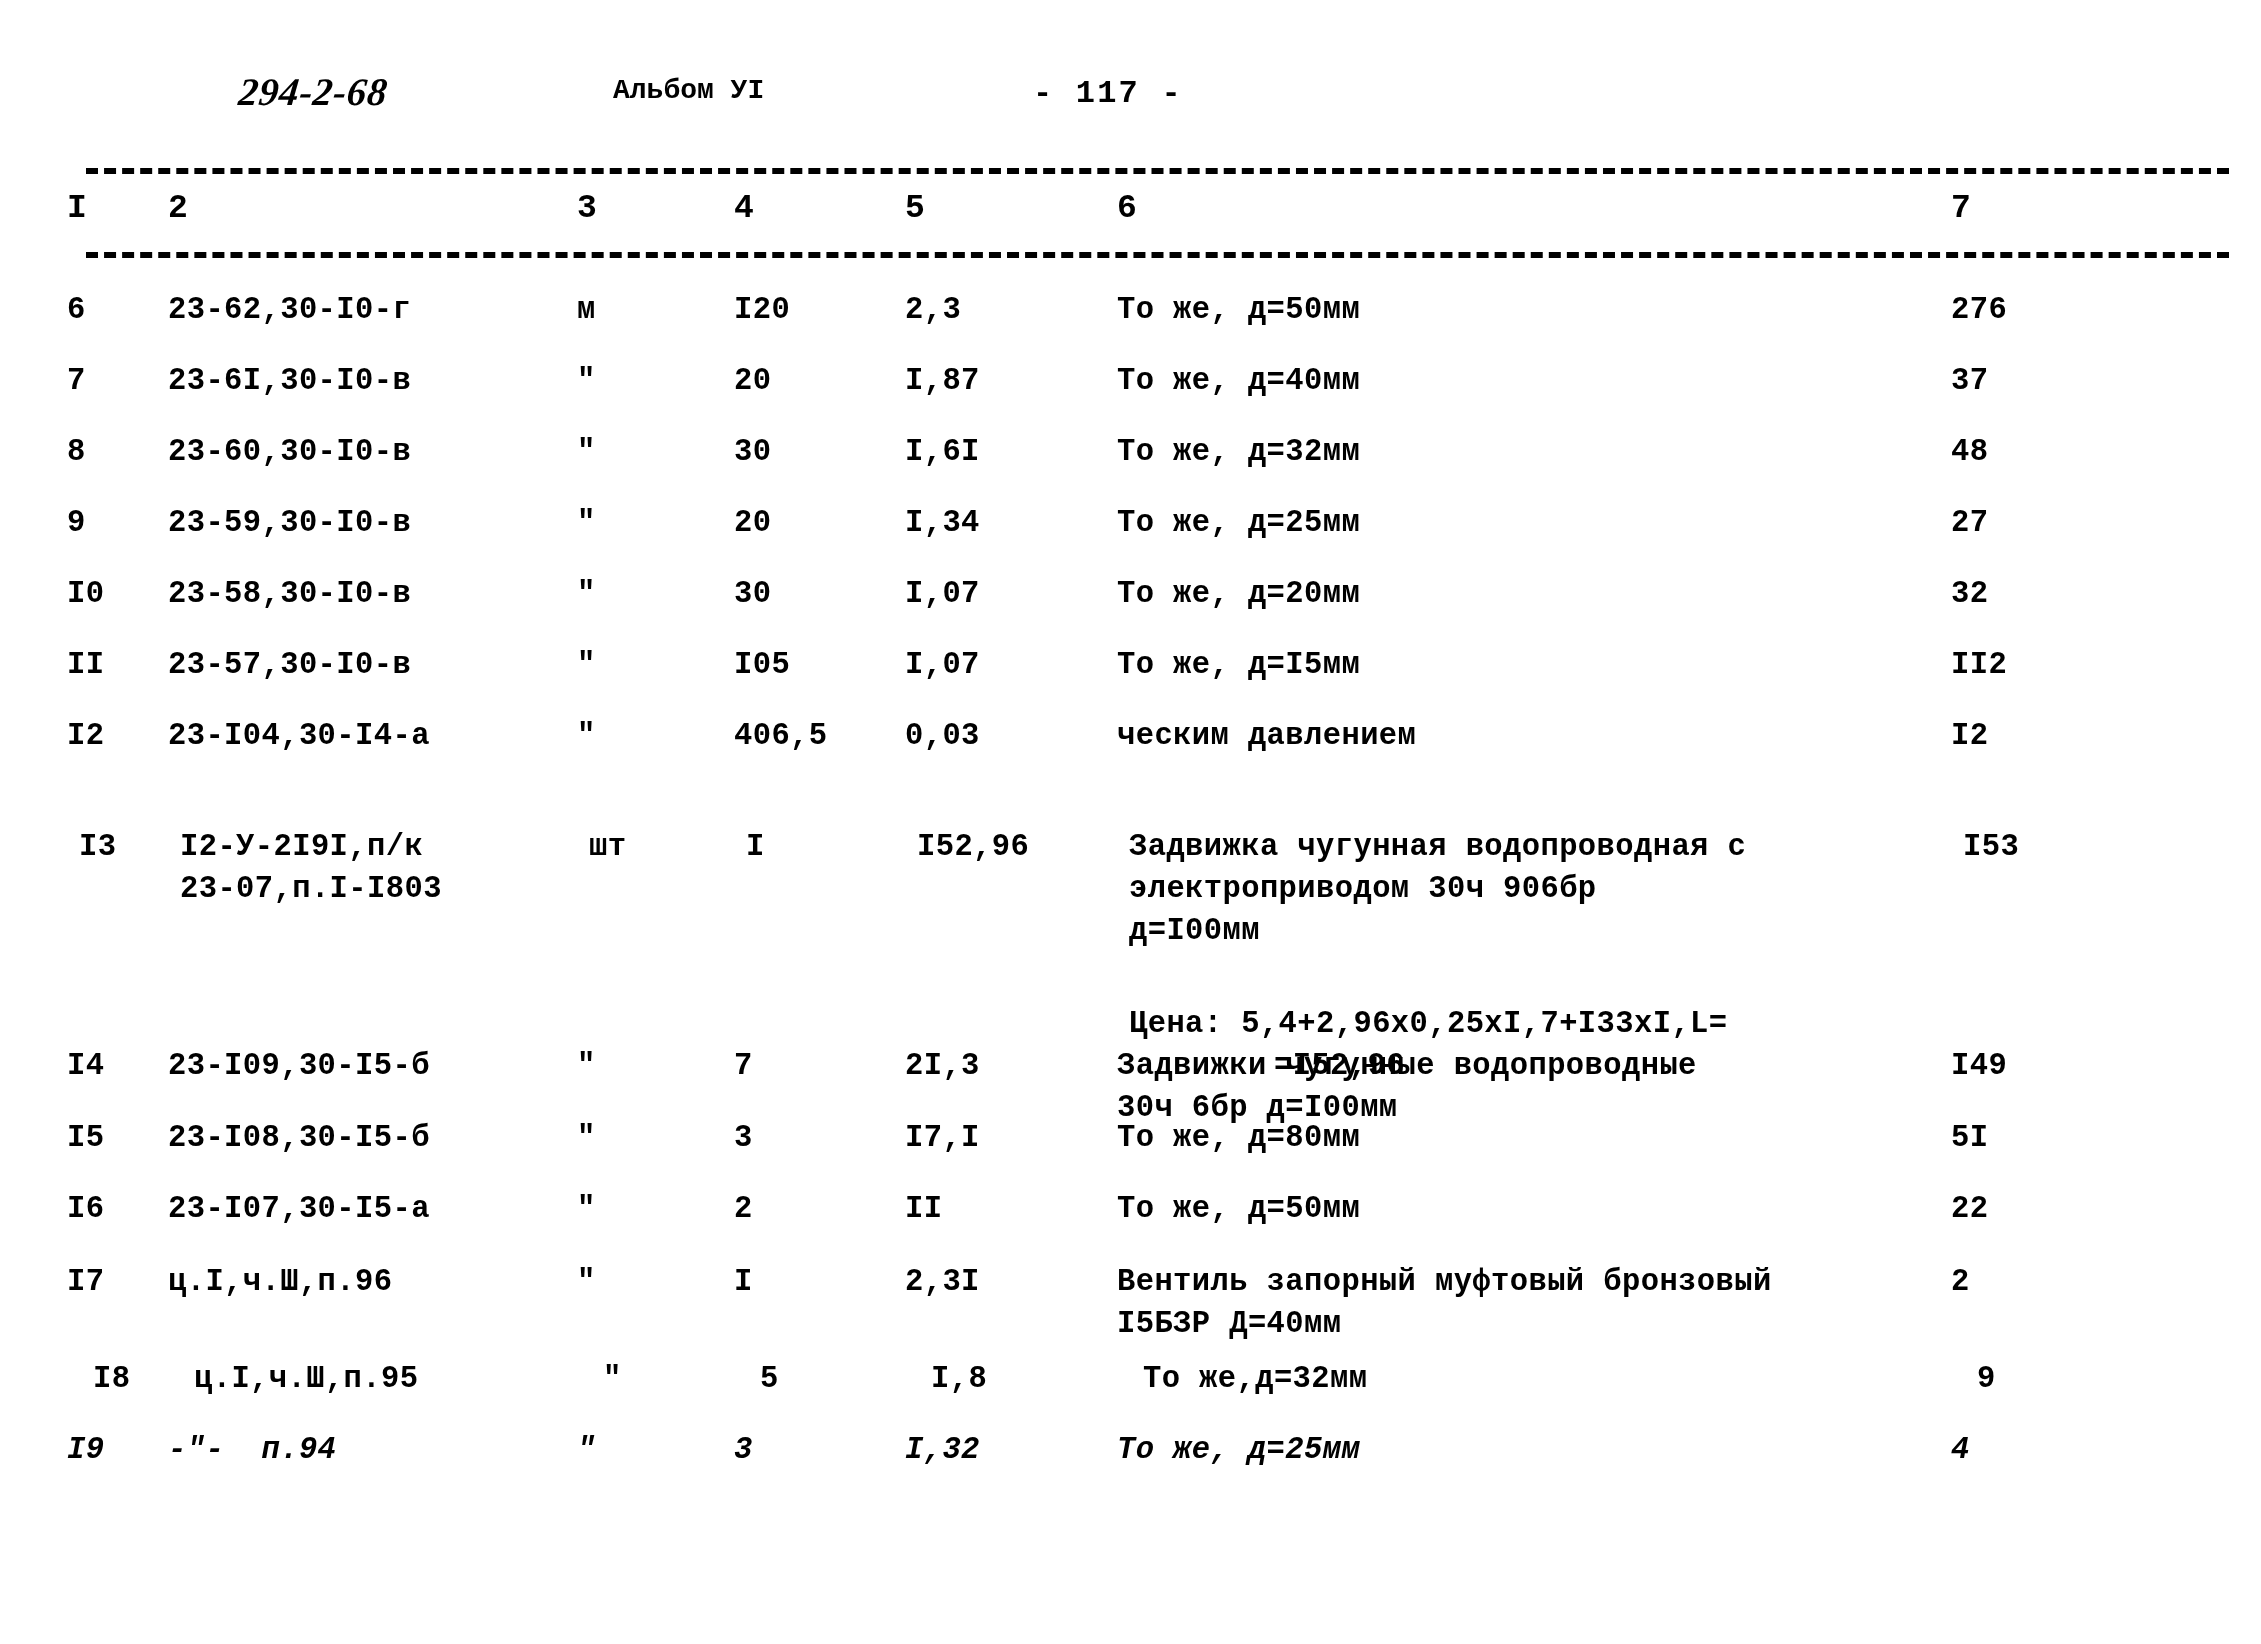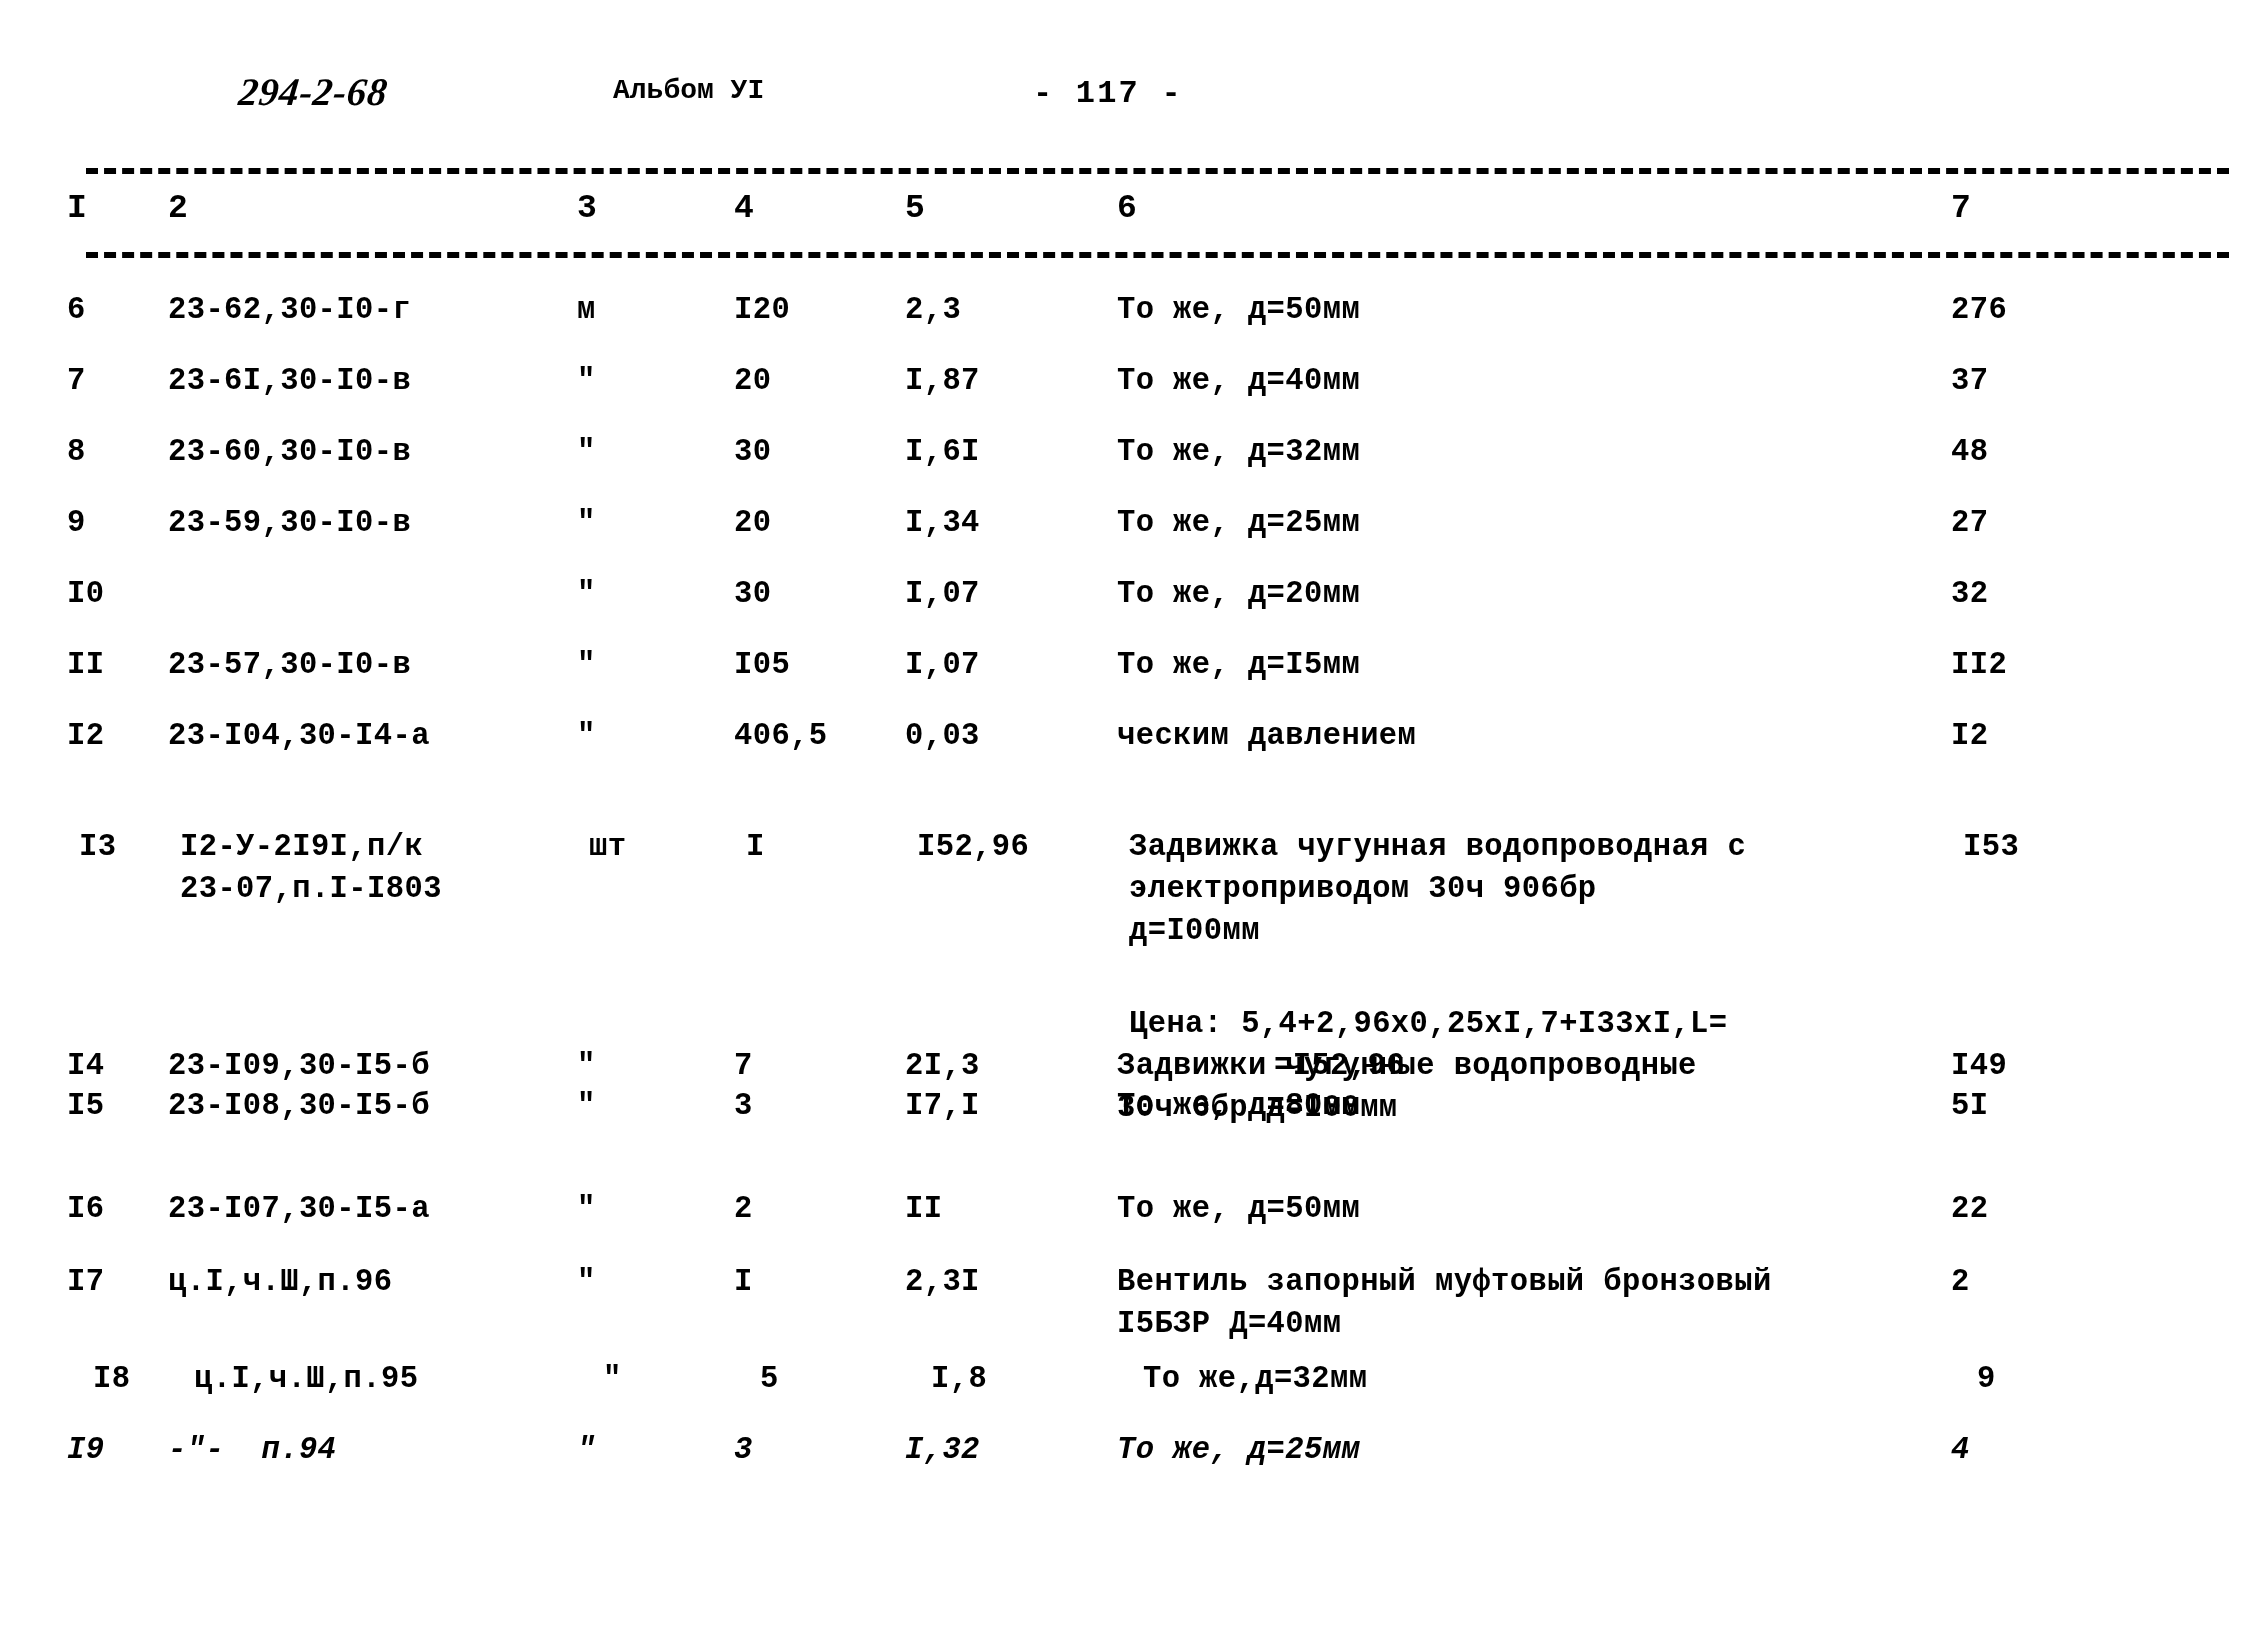--- a/index.html
+++ b/index.html
@@ -165,20 +165,21 @@
         <div class="cell c1"><span class="sub">9</span></div>
         <div class="cell c2"><span class="sub">23-59,30-I0-в</span></div>
         <div class="cell c3"><span class="sub">"</span></div>
         <div class="cell c4"><span class="sub">20</span></div>
         <div class="cell c5"><span class="sub">I,34</span></div>
         <div class="cell c6"><span class="sub">То же, д=25мм</span></div>
         <div class="cell c7"><span class="sub">27</span></div>
       </div>
       <div class="row" style="position: absolute; top: 284px; left: 0px; height: 44px;">
         <div class="cell c1"><span class="sub">I0</span></div>
+        <div class="cell c2"><span class="sub">23-58,30-I0-в</span></div>
         <div class="cell c3"><span class="sub">"</span></div>
         <div class="cell c4"><span class="sub">30</span></div>
         <div class="cell c5"><span class="sub">I,07</span></div>
         <div class="cell c6"><span class="sub">То же, д=20мм</span></div>
         <div class="cell c7"><span class="sub">32</span></div>
       </div>
       <div class="row" style="position: absolute; top: 355px; left: 0px; height: 44px;">
         <div class="cell c1"><span class="sub">II</span></div>
         <div class="cell c2"><span class="sub">23-57,30-I0-в</span></div>
         <div class="cell c3"><span class="sub">"</span></div>
@@ -207,21 +208,21 @@
       </div>
       <div class="row" style="position: absolute; top: 756px; left: 0px; height: 44px;">
         <div class="cell c1"><span class="sub">I4</span></div>
         <div class="cell c2"><span class="sub">23-I09,30-I5-б</span></div>
         <div class="cell c3"><span class="sub">"</span></div>
         <div class="cell c4"><span class="sub">7</span></div>
         <div class="cell c5"><span class="sub">2I,3</span></div>
         <div class="cell c6"><span class="sub">Задвижки чугунные водопроводные</span><span class="sub">30ч 6бр д=I00мм</span></div>
         <div class="cell c7"><span class="sub">I49</span></div>
       </div>
-      <div class="row" style="position: absolute; top: 796px; left: 0px; height: 44px;">
+      <div class="row" style="position: absolute; top: 828px; left: 0px; height: 44px;">
         <div class="cell c1"><span class="sub">I5</span></div>
         <div class="cell c2"><span class="sub">23-I08,30-I5-б</span></div>
         <div class="cell c3"><span class="sub">"</span></div>
         <div class="cell c4"><span class="sub">3</span></div>
         <div class="cell c5"><span class="sub">I7,I</span></div>
         <div class="cell c6"><span class="sub">То же, д=80мм</span></div>
         <div class="cell c7"><span class="sub">5I</span></div>
       </div>
       <div class="row" style="position: absolute; top: 899px; left: 0px; height: 44px;">
         <div class="cell c1"><span class="sub">I6</span></div>

